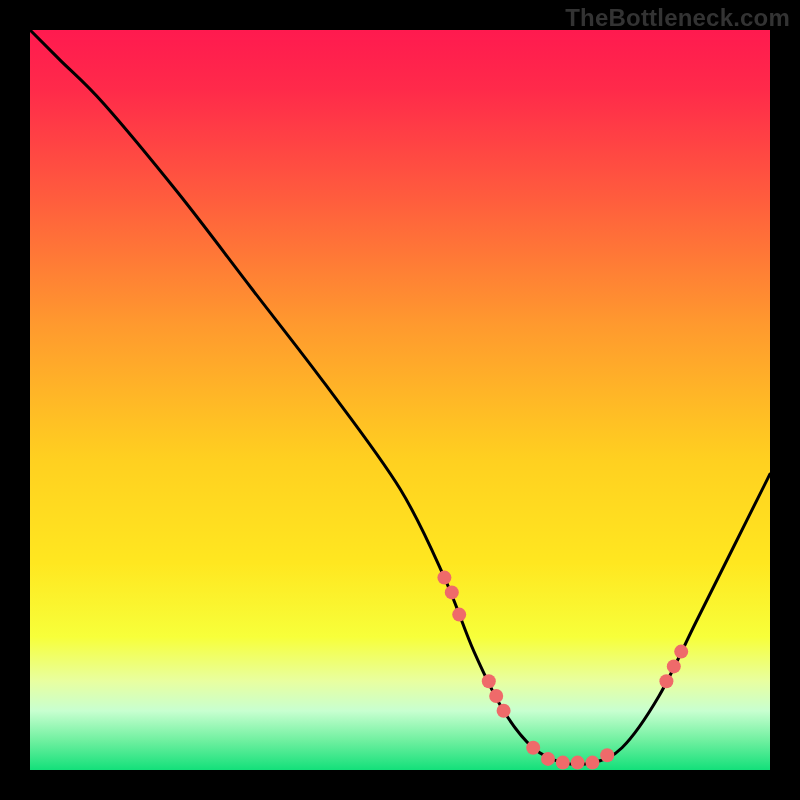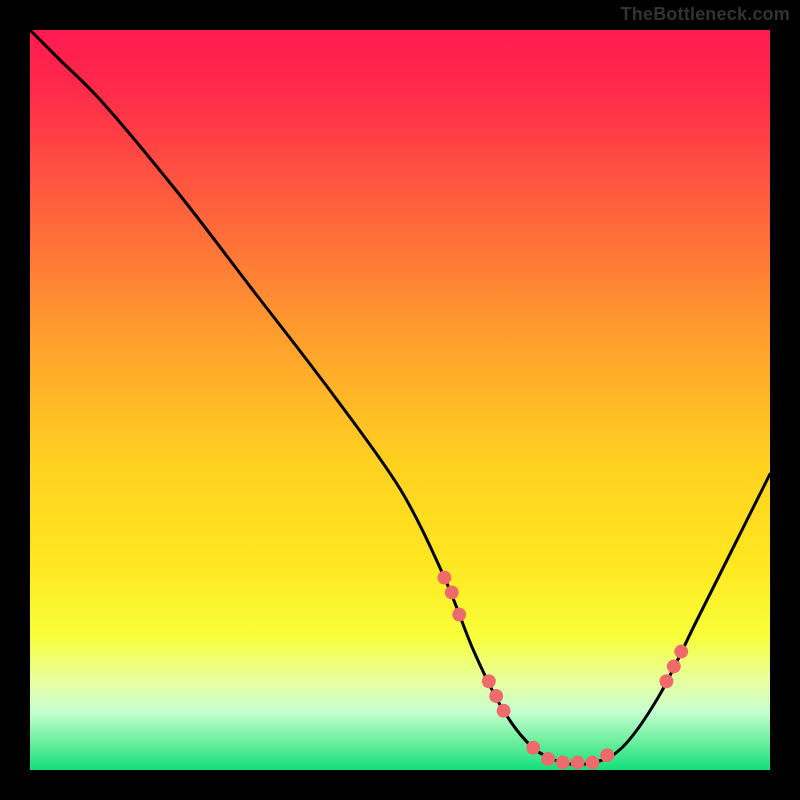--- a/index.html
+++ b/index.html
@@ -14,21 +14,21 @@
   .stage {
     position: relative;
     width: 800px;
     height: 800px;
   }
   .watermark {
     position: absolute;
     top: 4px;
     right: 10px;
     color: #333333;
-    font-size: 18px;
+    font-size: 24px;
     font-weight: 600;
     letter-spacing: 0.2px;
     z-index: 50;
   }
   .plot {
     position: absolute;
     left: 30px;
     top: 30px;
     width: 740px;
     height: 740px;

